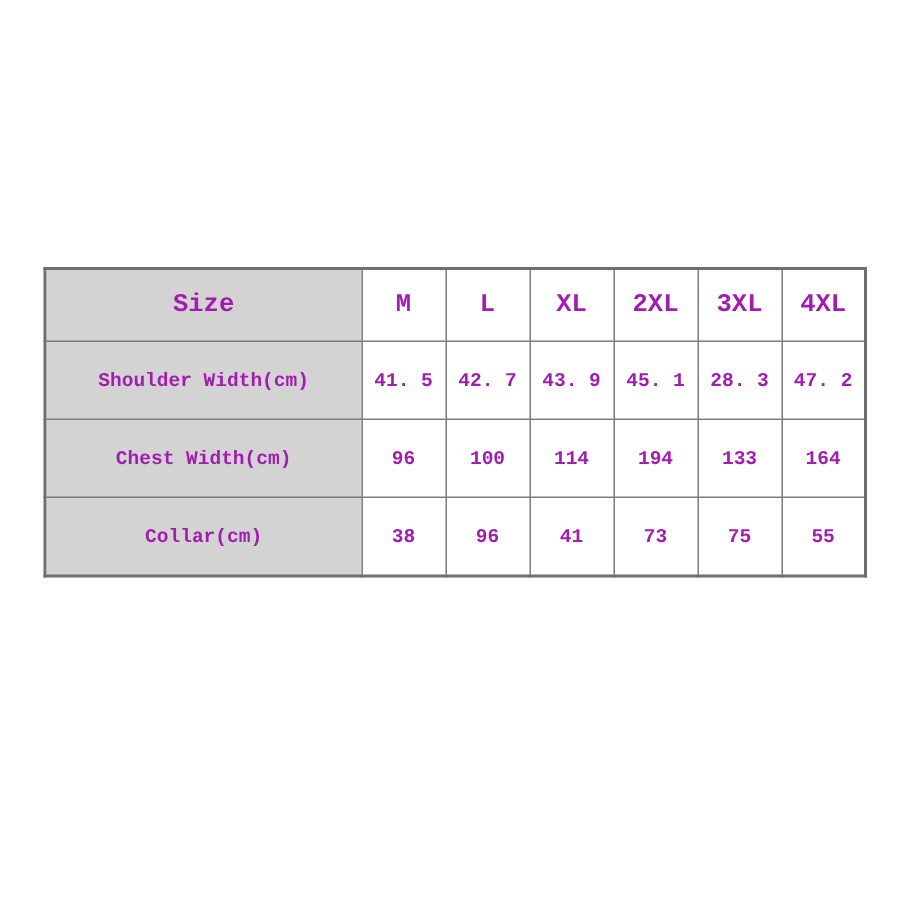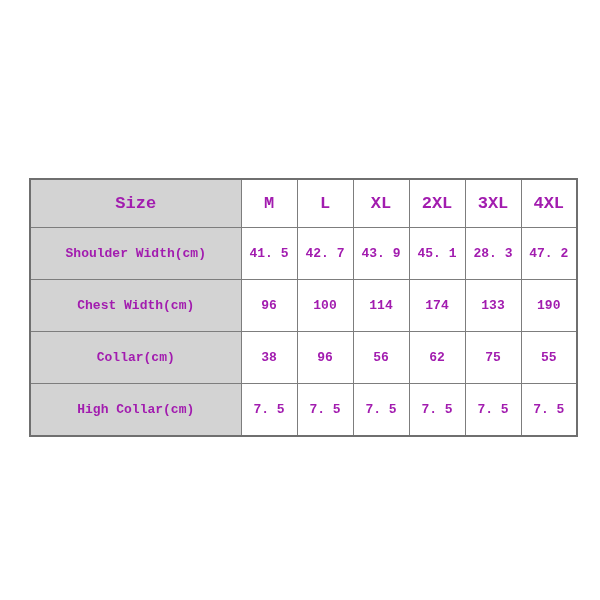--- a/index.html
+++ b/index.html
@@ -84,38 +84,29 @@
             <td class="data-cell">43. 9</td>
             <td class="data-cell">45. 1</td>
             <td class="data-cell">28. 3</td>
             <td class="data-cell">47. 2</td>
           </tr>
           <tr>
             <th class="label-cell">Chest Width(cm)</th>
             <td class="data-cell">96</td>
             <td class="data-cell">100</td>
             <td class="data-cell">114</td>
-            <td class="data-cell">174</td>
+            <td class="data-cell">194</td>
             <td class="data-cell">133</td>
-            <td class="data-cell">190</td>
+            <td class="data-cell">164</td>
           </tr>
           <tr>
             <th class="label-cell">Collar(cm)</th>
             <td class="data-cell">38</td>
             <td class="data-cell">96</td>
-            <td class="data-cell">56</td>
-            <td class="data-cell">62</td>
+            <td class="data-cell">41</td>
+            <td class="data-cell">73</td>
             <td class="data-cell">75</td>
             <td class="data-cell">55</td>
-          </tr>
-          <tr>
-            <th class="label-cell">High Collar(cm)</th>
-            <td class="data-cell">7. 5</td>
-            <td class="data-cell">7. 5</td>
-            <td class="data-cell">7. 5</td>
-            <td class="data-cell">7. 5</td>
-            <td class="data-cell">7. 5</td>
-            <td class="data-cell">7. 5</td>
           </tr>
         </tbody>
     </table>
   </div>
 </div>
 
 </body></html>

